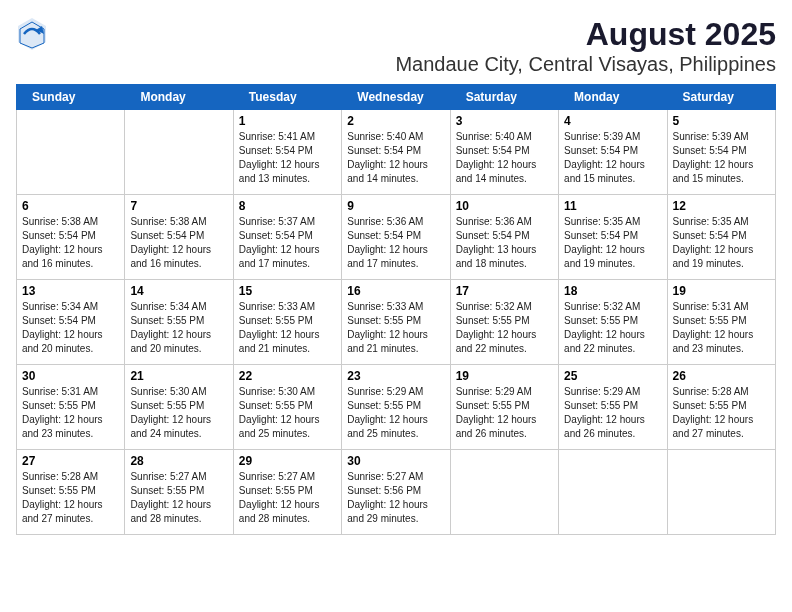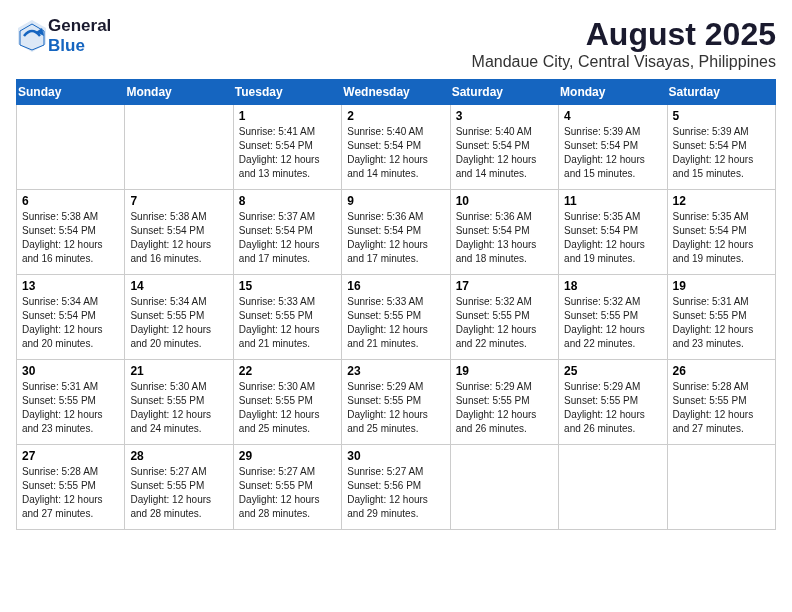--- a/index.html
+++ b/index.html
@@ -18,33 +18,33 @@
     }
     .title-block {
       text-align: right;
     }
     .month-title {
       font-size: 32px;
       font-weight: bold;
       color: #1a1a2e;
     }
     .subtitle {
-      font-size: 16px;
+      font-size: 20px;
       color: #333;
     }
     .calendar {
       width: 100%;
       border-collapse: collapse;
       font-size: 11px;
     }
     .calendar th {
       background: #1565c0;
       color: #fff;
       text-align: left;
-      padding: 5px 1px;
+      padding: 5px 15px;
       font-size: 12px;
       font-weight: bold;
       border: 1px solid #1565c0;
     }
     .calendar td {
       border: 1px solid #ccc;
       vertical-align: top;
       padding: 4px 5px;
       width: calc(100% / 7);
       min-height: 80px;
@@ -85,26 +85,20 @@
 <body>
 
 <div class="header">
   <div class="logo-wrapper">
     <svg width="32" height="36" viewBox="0 0 32 36">
       <polygon points="16,2 30,10 30,26 16,34 2,26 2,10" fill="#1565c0" opacity="0.15"></polygon>
       <polygon points="16,6 28,13 28,27 16,32 4,27 4,13" fill="none" stroke="#1565c0" stroke-width="1"></polygon>
       <path d="M8,18 Q16,8 24,18" fill="none" stroke="#1565c0" stroke-width="2.5"></path>
       <path d="M20,14 L26,10 L28,18" fill="#1565c0"></path>
     </svg>
-    <div class="logo-text-col">
-      <div class="logo-line1">
-        <span style="font-size:17px;font-weight:bold;color:#1a1a2e;">General</span>
-      </div>
-      <span style="font-size:17px;font-weight:bold;color:#1565c0;">Blue</span>
-    </div>
   </div>
   <div class="title-block">
     <div class="month-title">August 2025</div>
     <div class="subtitle">Mandaue City, Central Visayas, Philippines</div>
   </div>
 </div>
 
 <table class="calendar">
   <thead>
     <tr>

